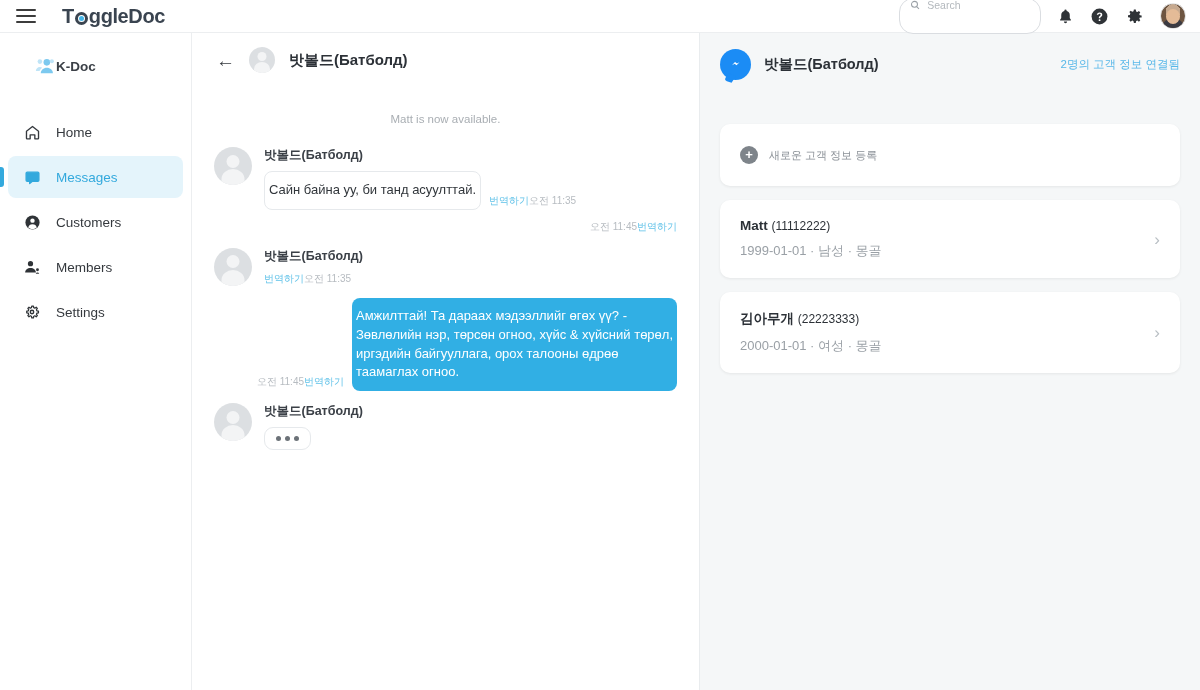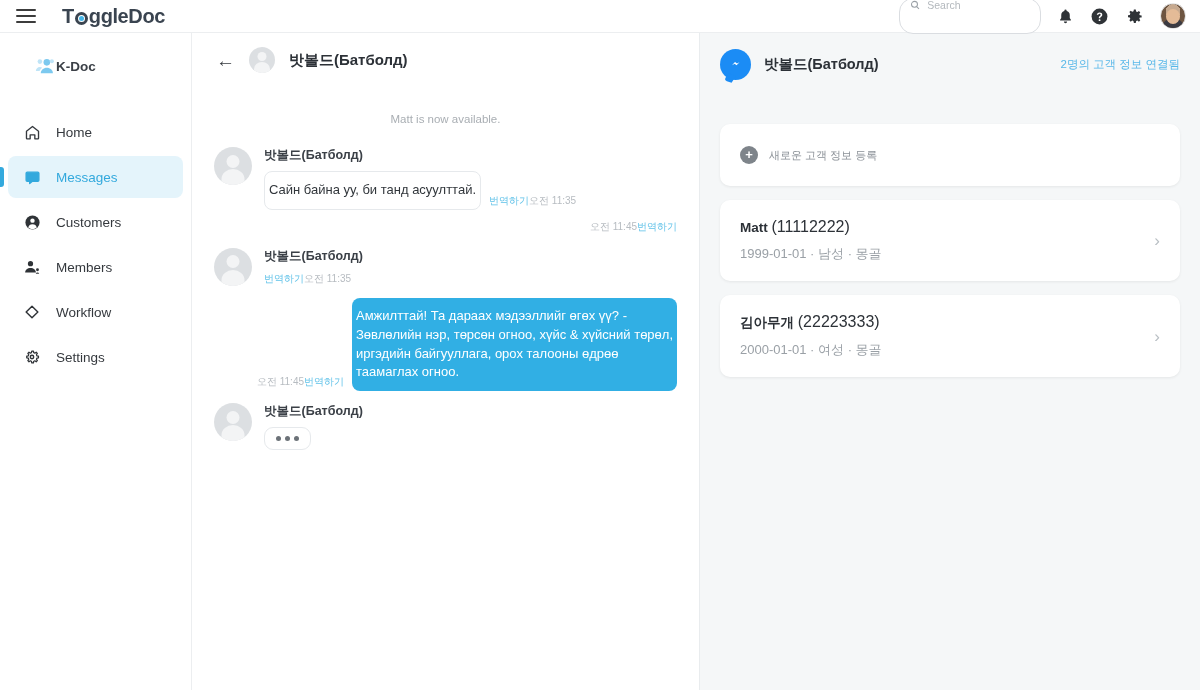--- a/index.html
+++ b/index.html
@@ -160,21 +160,21 @@
   }
   .card.add { padding: 22px 20px; }
   .plus-ic {
     width: 18px; height: 18px; border-radius: 50%; background: #7e848a; color: #fff;
     font-size: 13px; line-height: 17px; text-align: center; margin-right: 11px; flex: none; font-weight: bold;
   }
   .add-label { font-size: 11px; color: #8a9096; }
   .cust-main { flex: 1; min-width: 0; }
   .cust-title { font-size: 13.5px; color: #2c3137; margin-bottom: 9px; }
   .cust-title b { font-weight: bold; }
-  .cust-id { font-size: 16px; }
+  .cust-id { font-size: 12px; }
   .cust-sub { font-size: 13px; color: #9aa0a6; }
   .chev { color: #b9bfc4; font-size: 17px; line-height: 1; }
 </style>
 </head>
 <body>
 
 <div class="app">
 
   <div class="topbar">
     <div class="hamburger">
@@ -259,28 +259,20 @@
             <circle cx="10" cy="7.6" r="3.5"></circle>
             <path d="M2.8 19.4c0-3.6 3.2-6.2 7.2-6.2s7.2 2.6 7.2 6.2z"></path>
             <circle cx="19.3" cy="15.6" r="1.9"></circle>
             <path d="M17 21a2.4 2.4 0 0 1 4.6 0z"></path>
           </svg>
         </span>
         <span>Members</span>
       </div>
 
 
-      <div class="nav-item">
-        <span class="nav-ic">
-          <svg width="18" height="18" viewBox="0 0 24 24" fill="none" stroke="#2f3337" stroke-width="1.9" stroke-linejoin="round">
-            <path d="M12 4.2 19.8 12 12 19.8 4.2 12z"></path>
-          </svg>
-        </span>
-        <span>Workflow</span>
-      </div>
 
       <div class="nav-item">
         <span class="nav-ic">
           <svg width="18" height="18" viewBox="0 0 24 24" fill="#2f3337">
             <path d="M12 8.8a3.2 3.2 0 1 0 0 6.4 3.2 3.2 0 0 0 0-6.4zm0 1.9a1.3 1.3 0 1 1 0 2.6 1.3 1.3 0 0 1 0-2.6z"></path>
             <path d="M20.6 13.1v-2.2l-2.1-.4a6.7 6.7 0 0 0-.6-1.5l1.2-1.8-1.5-1.5-1.8 1.2a6.7 6.7 0 0 0-1.5-.6L13.9 4.2h-2.2l-.4 2.1a6.7 6.7 0 0 0-1.5.6L8 5.7 6.5 7.2l1.2 1.8a6.7 6.7 0 0 0-.6 1.5l-2.1.4v2.2l2.1.4c.1.5.3 1 .6 1.5l-1.2 1.8L8 18.3l1.8-1.2c.5.3 1 .5 1.5.6l.4 2.1h2.2l.4-2.1c.5-.1 1-.3 1.5-.6l1.8 1.2 1.5-1.5-1.2-1.8c.3-.5.5-1 .6-1.5z" fill="none" stroke="#2f3337" stroke-width="1.7" stroke-linejoin="round"></path>
           </svg>
         </span>
         <span>Settings</span>
       </div>

